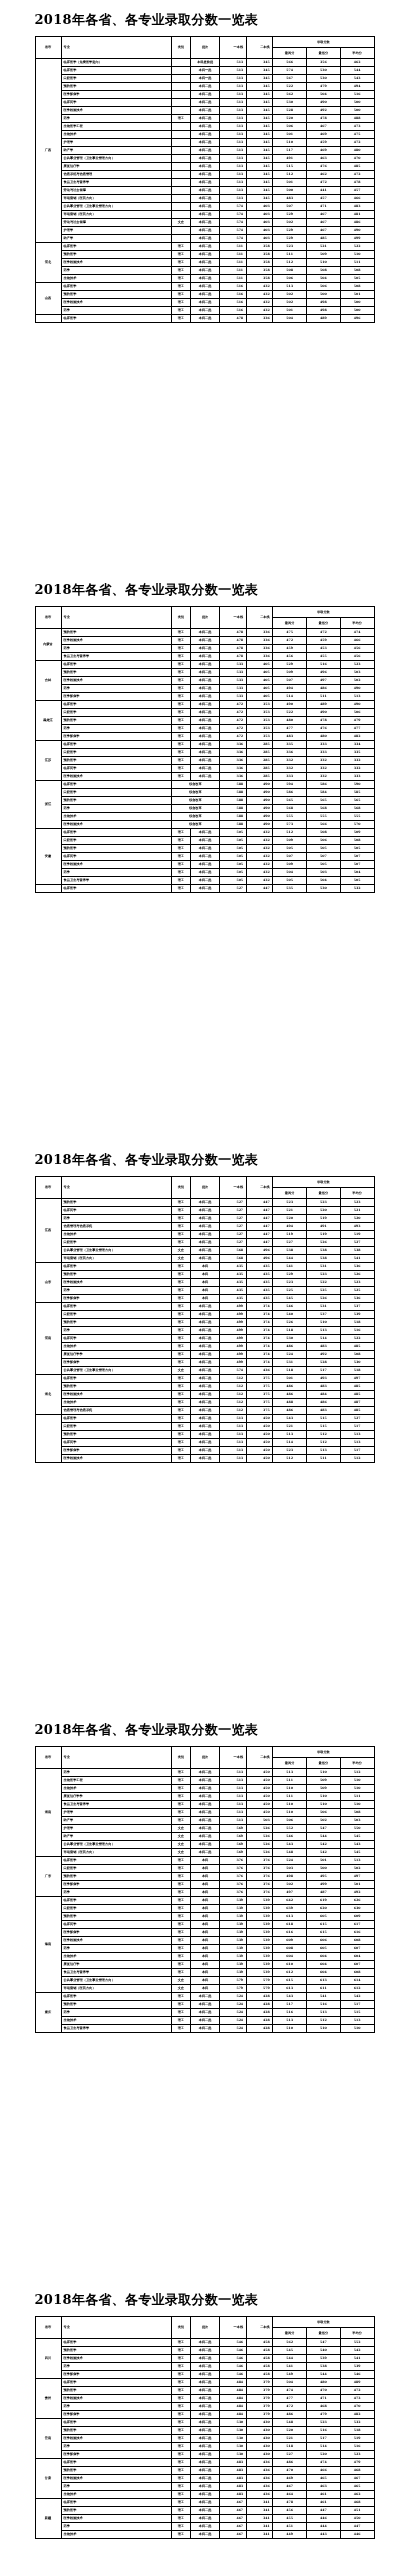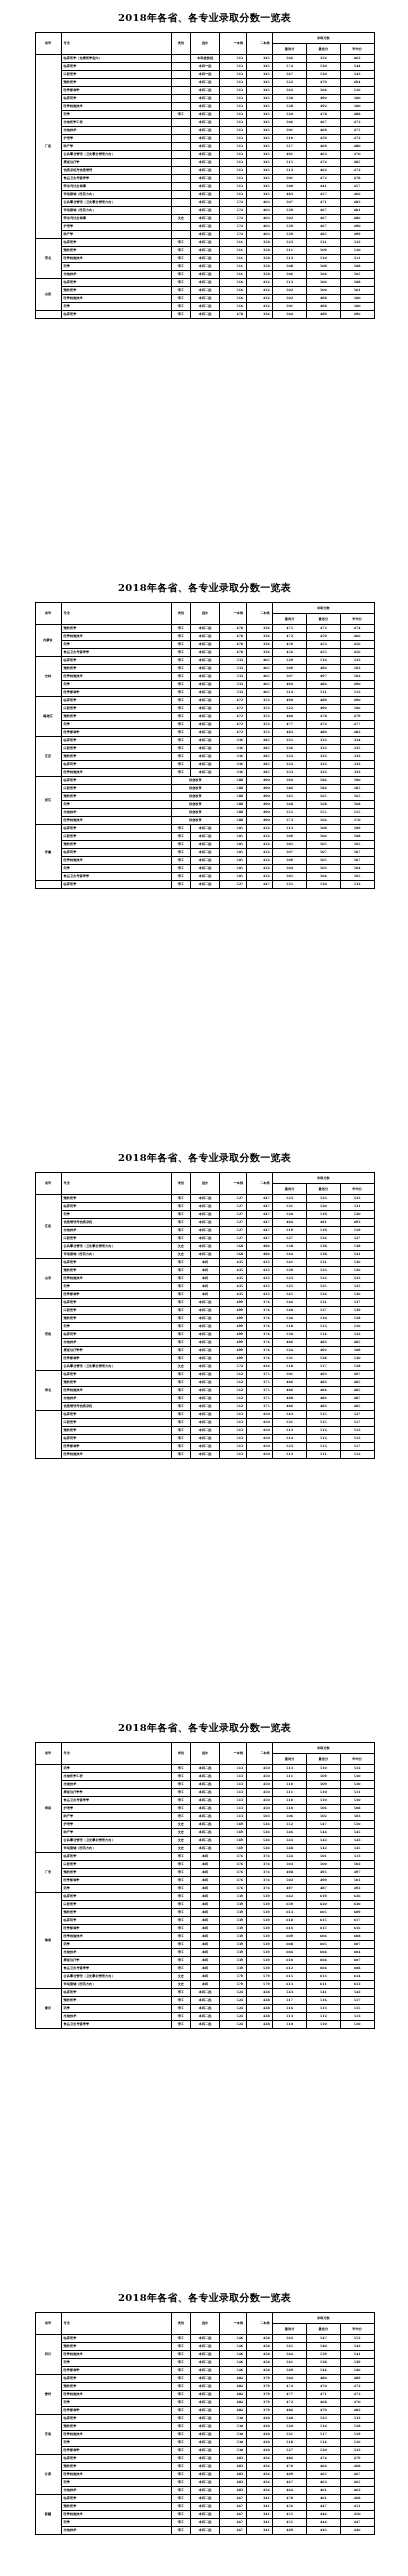--- a/index.html
+++ b/index.html
@@ -13,24 +13,23 @@
     width:409px;
     box-sizing:border-box;
     padding:0 0 0 0;
     position:relative;
   }
   .page-inner{
     width:340px;
     margin:0 auto;
   }
   .doc-title{
-    text-align:center;
     font-family:"DejaVu Serif","Liberation Serif",serif;
     font-weight:700;
-    font-size:10px;
+    font-size:13px;
     letter-spacing:0.3px;
     padding:11.3px 0 7.2px 0;
     white-space:nowrap;
   }
   table.score{
     border-collapse:collapse;
     width:340px;
     table-layout:fixed;
     font-size:3.2px;
     line-height:1.05;

